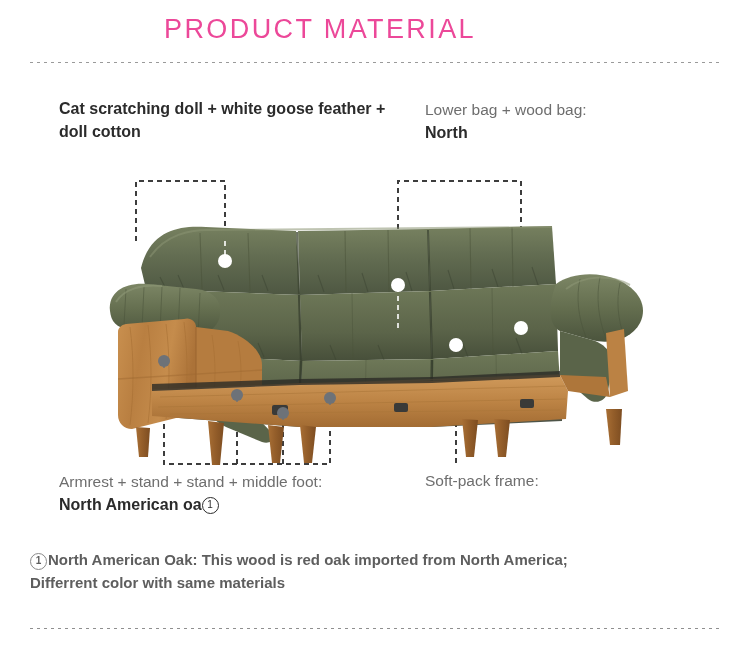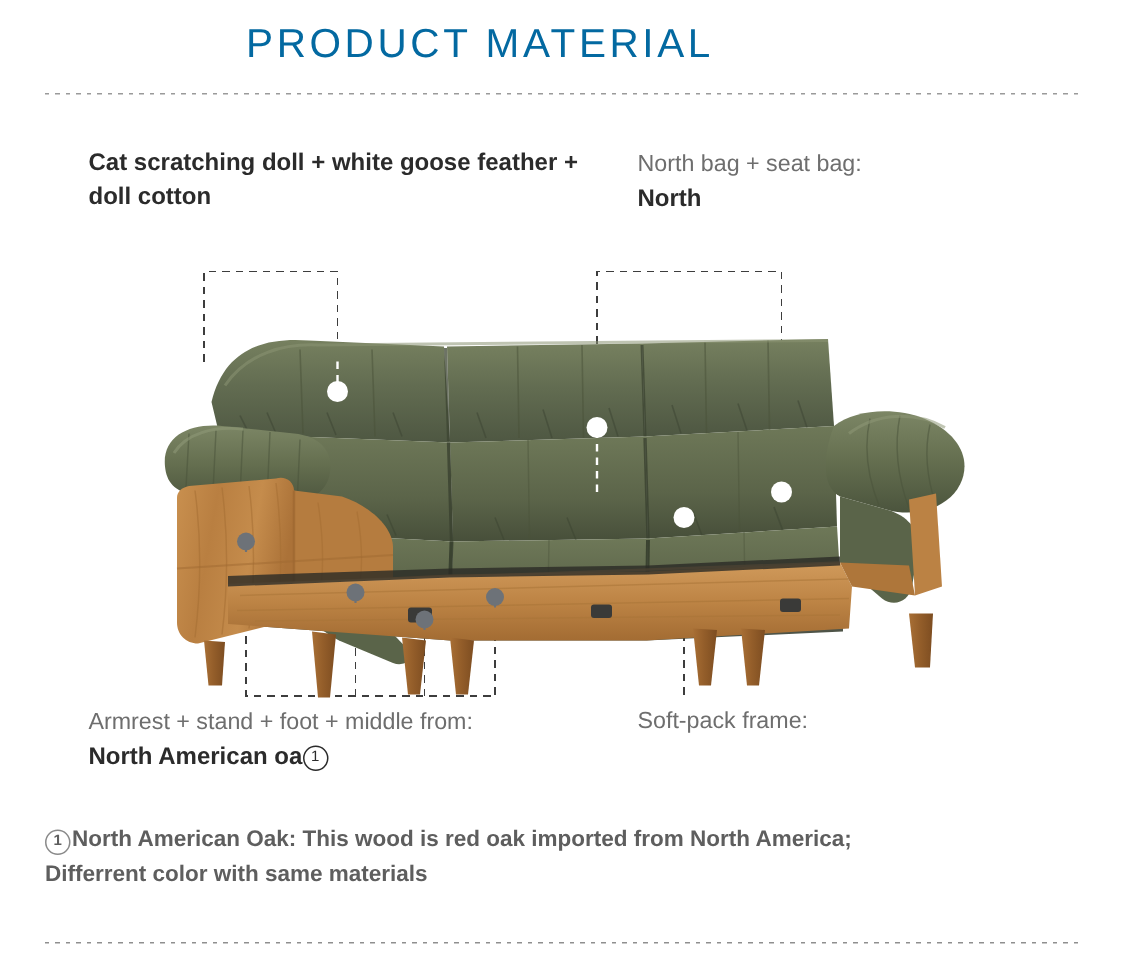--- a/index.html
+++ b/index.html
@@ -13,21 +13,21 @@
   }
   .page{position:relative;width:750px;height:650px;}
 
   
   .title{
     position:absolute;left:0;top:14px;width:640px;
     text-align:center;
     font-size:27px;
     font-weight:300;
     letter-spacing:2.4px;
-    color:#0369a1;
+    color:#ec4899;
     white-space:nowrap;
   }
   .rule-top{
     position:absolute;left:30px;top:62px;width:690px;height:1px;
     background-image:repeating-linear-gradient(to right,#9a9a9a 0 3px,transparent 3px 7px);
   }
   .rule-bottom{
     position:absolute;left:30px;top:628px;width:690px;height:1px;
     background-image:repeating-linear-gradient(to right,#8f8f8f 0 3px,transparent 3px 7px);
   }
@@ -314,26 +314,26 @@
       <circle cx="283" cy="248" r="6" fill="#6d7278"></circle>
       <circle cx="330" cy="233" r="6" fill="#6d7278"></circle>
     </svg>
   </div>
 
   <div class="callout c-tl">
     <div class="val">Cat scratching doll + white goose feather + doll cotton</div>
   </div>
 
   <div class="callout c-tr">
-    <div class="lbl">North bag + seat bag:</div>
+    <div class="lbl">Lower bag + wood bag:</div>
     <div class="val">North</div>
   </div>
 
   <div class="callout c-bl">
-    <div class="lbl">Armrest + stand + foot + middle from:</div>
+    <div class="lbl">Armrest + stand + stand + middle foot:</div>
     <div class="val"><span>North American oa</span><span class="circ1">1</span></div>
   </div>
 
   <div class="callout c-br">
     <div class="lbl">Soft-pack frame:</div>
   </div>
 
   <div class="footnote">
     <span class="fn-mark">1</span><span>North American Oak: This wood is red oak imported from North America;</span><br><span>Differrent color with same materials</span>
   </div>

